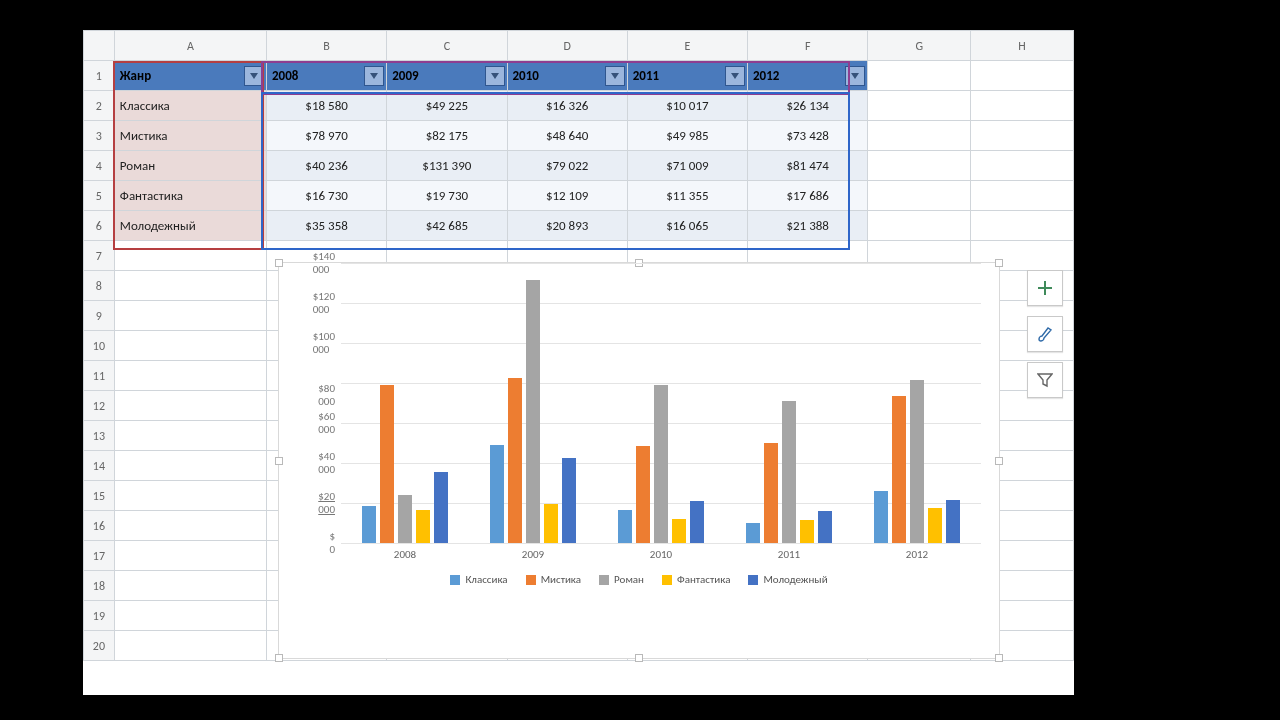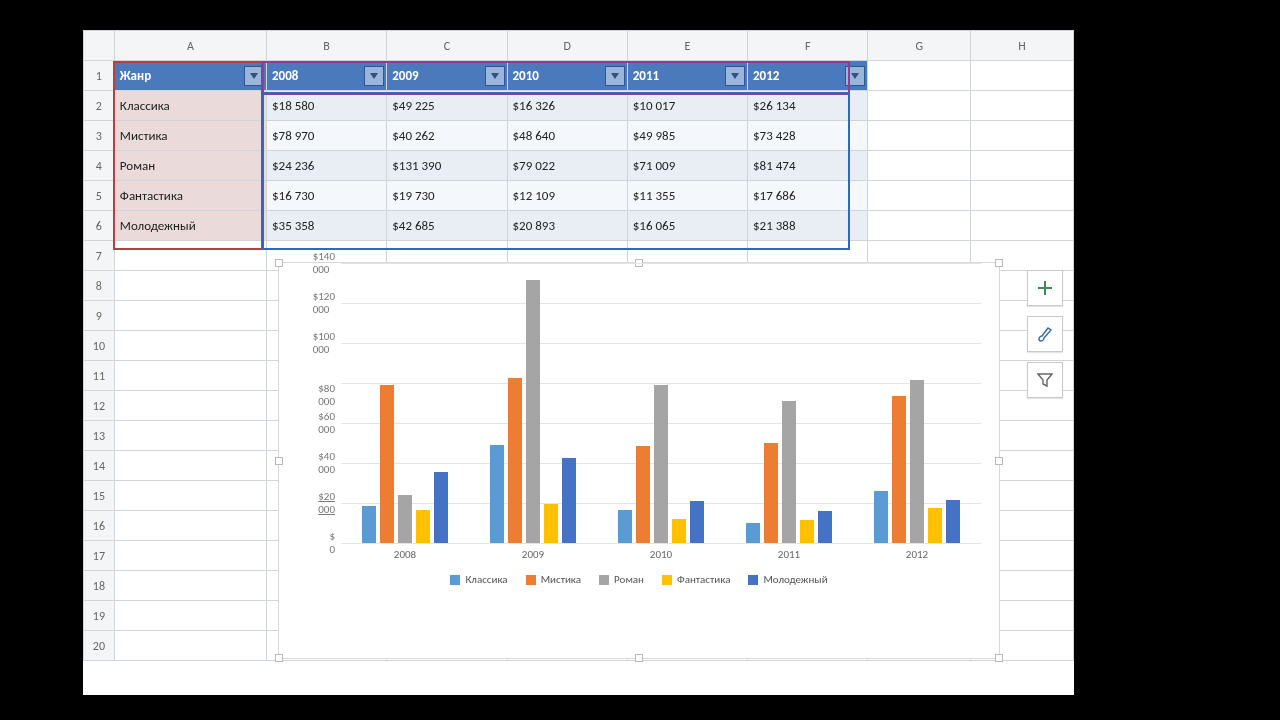--- a/index.html
+++ b/index.html
@@ -4,27 +4,27 @@
 <style>
   html,body{margin:0;padding:0;background:#000;font-family:"Segoe UI",Calibri,Arial,sans-serif;font-size:13px;color:#222;}
   .stage{position:absolute;left:83px;top:30px;width:991px;height:665px;background:#fff;}
   
   table.sheet{border-collapse:collapse;table-layout:fixed;width:100%;}
   table.sheet td,table.sheet th{border:1px solid #d0d5da;height:30px;padding:0 5px;white-space:nowrap;overflow:hidden;box-sizing:border-box;}
   .colhdr{background:#f4f5f6;text-align:center;color:#666;font-weight:normal;font-size:12px;}
   .rowhdr{background:#f4f5f6;text-align:center;color:#666;font-weight:normal;font-size:12px;width:30px;}
   .corner{background:#f4f5f6;width:30px;}
   
-  .thdr{background:#4a7abc;color:#ffffff;font-weight:bold;position:relative;}
+  .thdr{background:#4a7abc;color:#000000;font-weight:bold;position:relative;}
   .thdr .filterbtn{position:absolute;right:2px;top:5px;width:18px;height:18px;background:#9bb6dd;border:1px solid #2f568f;display:flex;align-items:center;justify-content:center;}
   .thdr .filterbtn svg{display:block;}
   
   .gencell{background:#f0ece6;}
   .gencell.sel{background:#eadad9;} 
-  .numcell{background:#e9eef5;text-align:left;}
+  .numcell{background:#e9eef5;text-align:center;}
   .numcell.r2{background:#f4f7fb;}
   
   .grid-wrap{position:relative;}
   .marquee{position:absolute;border:2px solid #1a7a47;pointer-events:none;}
   .marquee.blue{border-color:#2f66c9;}
   .marquee.red{border-color:#b53f41;}
   
   .chart-box{position:absolute;left:195px;top:232px;width:720px;height:395px;background:#fff;border:1px solid #d9d9d9;}
   .chart-handles div{position:absolute;width:6px;height:6px;background:#fff;border:1px solid #b9b9b9;}
   .chart-title{text-align:center;font-size:18px;color:#555;margin:10px 0 6px;}
@@ -120,31 +120,31 @@
             <td class="numcell">$16 326</td>
             <td class="numcell">$10 017</td>
             <td class="numcell">$26 134</td>
             <td></td>
             <td></td>
           </tr>
           <tr>
             <th class="rowhdr">3</th>
             <td class="gencell sel">Мистика</td>
             <td class="numcell r2">$78 970</td>
-            <td class="numcell r2">$40 262</td>
+            <td class="numcell r2">$82 175</td>
             <td class="numcell r2">$48 640</td>
             <td class="numcell r2">$49 985</td>
             <td class="numcell r2">$73 428</td>
             <td></td>
             <td></td>
           </tr>
           <tr>
             <th class="rowhdr">4</th>
             <td class="gencell sel">Роман</td>
-            <td class="numcell">$24 236</td>
+            <td class="numcell">$40 236</td>
             <td class="numcell">$131 390</td>
             <td class="numcell">$79 022</td>
             <td class="numcell">$71 009</td>
             <td class="numcell">$81 474</td>
             <td></td>
             <td></td>
           </tr>
           <tr>
             <th class="rowhdr">5</th>
             <td class="gencell sel">Фантастика</td>

